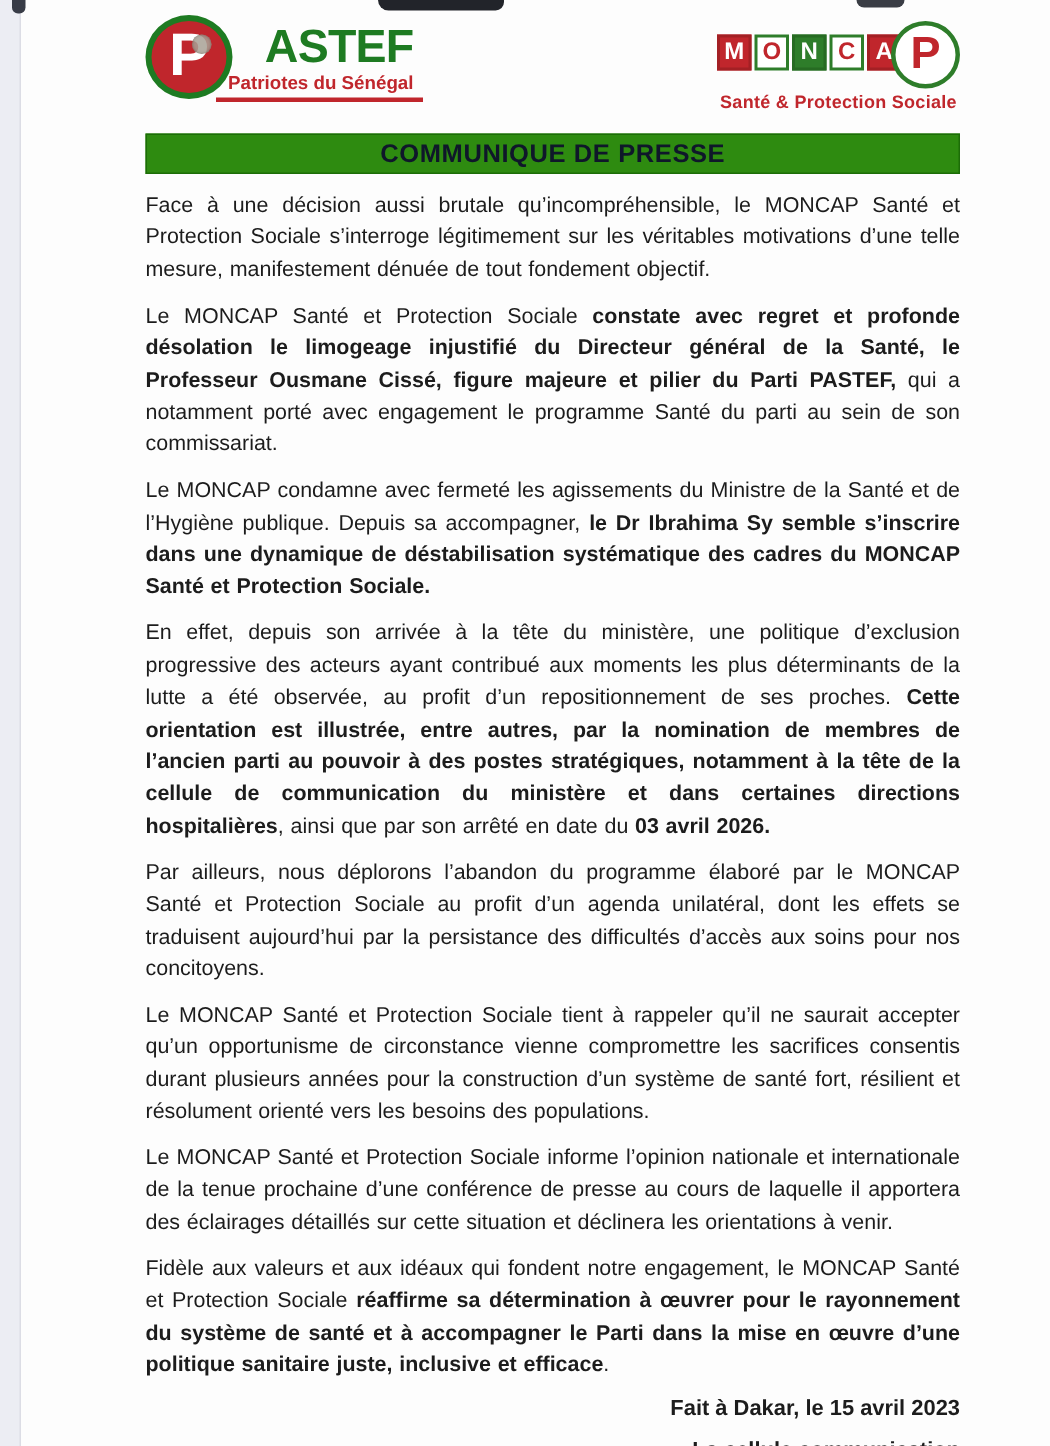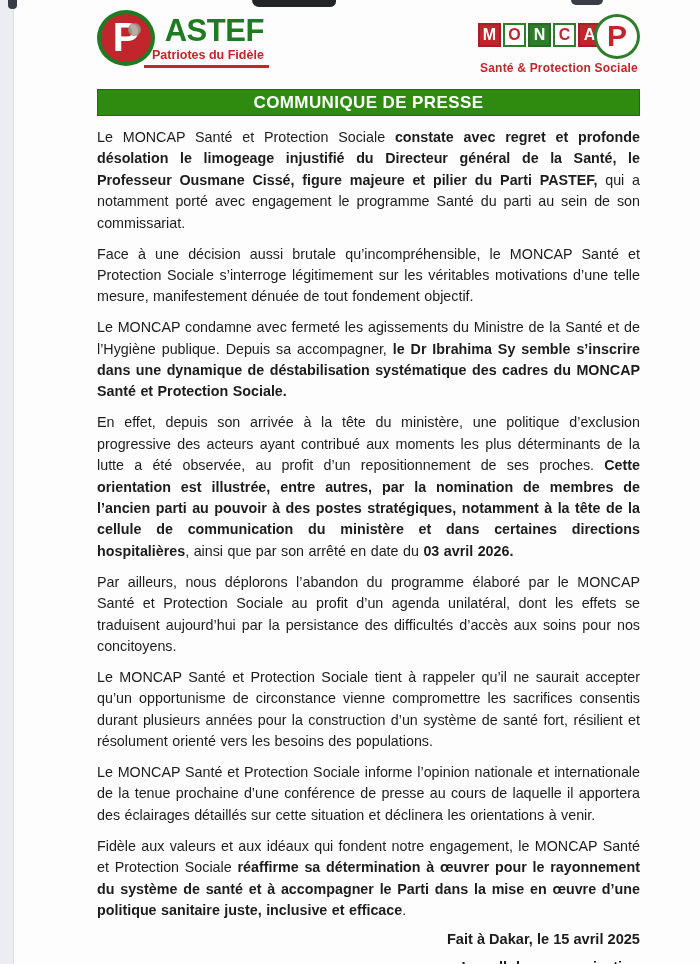--- a/index.html
+++ b/index.html
@@ -55,21 +55,21 @@
     background:#fff; border:3px solid #2e7d2a;
     color:var(--red,#c0262c); font-weight:bold; font-size:30px; line-height:38px;
     text-align:center; margin-left:-7px; position:relative; z-index:1;
   }
   .moncap-tagline { color:var(--red,#c0262c); font-weight:bold; font-size:12px; margin-top:2px; letter-spacing:.2px; }
   
   .banner {
     margin-top:7px; height:27px; background:var(--banner,#2e8b10);
     border:1px solid #1c6d07;
     display:flex; align-items:center; justify-content:center;
-    color:#ffffff; font-weight:bold; font-size:17px; letter-spacing:.4px;
+    color:#0f172a; font-weight:bold; font-size:17px; letter-spacing:.4px;
   }
   
   .paras { margin-top:11px; }
   .para {
     text-align:justify; font-size:14.3px; line-height:21.4px;
     word-spacing:.5px; margin-bottom:9.5px; color:var(--text,#1c1c1c);
   }
   .para .b { font-weight:bold; }
   .signoff { text-align:right; font-weight:bold; font-size:14.6px; }
   .signoff .place-date { margin-top:6px; }
@@ -87,21 +87,21 @@
 
   <div class="header">
 
     <div class="pastef">
       <div class="pastef-circle">
         <span>P</span>
         <span class="pastef-emblem"></span>
       </div>
       <div class="pastef-text">
         <div class="pastef-wordmark">ASTEF</div>
-        <div class="pastef-tagline">Patriotes du Fidèle</div>
+        <div class="pastef-tagline">Patriotes du Sénégal</div>
         <div class="pastef-rule"></div>
       </div>
     </div>
 
     <div class="moncap">
       <div class="moncap-row">
         <div class="moncap-blocks">
             <div class="moncap-block red">M</div>
             <div class="moncap-block white">O</div>
             <div class="moncap-block green">N</div>
@@ -113,28 +113,28 @@
       <div class="moncap-tagline">Santé &amp; Protection Sociale</div>
     </div>
 
   </div>
 
   <div class="banner">
     <span>COMMUNIQUE DE PRESSE</span>
   </div>
 
   <div class="paras">
+      <p class="para"><span>Face à une décision aussi brutale qu’incompréhensible, le MONCAP Santé et Protection Sociale s’interroge légitimement sur les véritables motivations d’une telle mesure, manifestement dénuée de tout fondement objectif.</span></p>
       <p class="para"><span>Le MONCAP Santé et Protection Sociale </span><span class="b">constate avec regret et profonde désolation le limogeage injustifié du Directeur général de la Santé, le Professeur Ousmane Cissé, figure majeure et pilier du Parti PASTEF,</span><span> qui a notamment porté avec engagement le programme Santé du parti au sein de son commissariat.</span></p>
-      <p class="para"><span>Face à une décision aussi brutale qu’incompréhensible, le MONCAP Santé et Protection Sociale s’interroge légitimement sur les véritables motivations d’une telle mesure, manifestement dénuée de tout fondement objectif.</span></p>
       <p class="para"><span>Le MONCAP condamne avec fermeté les agissements du Ministre de la Santé et de l’Hygiène publique. Depuis sa accompagner, </span><span class="b">le Dr Ibrahima Sy semble s’inscrire dans une dynamique de déstabilisation systématique des cadres du MONCAP Santé et Protection Sociale.</span></p>
       <p class="para"><span>En effet, depuis son arrivée à la tête du ministère, une politique d’exclusion progressive des acteurs ayant contribué aux moments les plus déterminants de la lutte a été observée, au profit d’un repositionnement de ses proches. </span><span class="b">Cette orientation est illustrée, entre autres, par la nomination de membres de l’ancien parti au pouvoir à des postes stratégiques, notamment à la tête de la cellule de communication du ministère et dans certaines directions hospitalières</span><span>, ainsi que par son arrêté en date du </span><span class="b">03 avril 2026.</span></p>
       <p class="para"><span>Par ailleurs, nous déplorons l’abandon du programme élaboré par le MONCAP Santé et Protection Sociale au profit d’un agenda unilatéral, dont les effets se traduisent aujourd’hui par la persistance des difficultés d’accès aux soins pour nos concitoyens.</span></p>
       <p class="para"><span>Le MONCAP Santé et Protection Sociale tient à rappeler qu’il ne saurait accepter qu’un opportunisme de circonstance vienne compromettre les sacrifices consentis durant plusieurs années pour la construction d’un système de santé fort, résilient et résolument orienté vers les besoins des populations.</span></p>
       <p class="para"><span>Le MONCAP Santé et Protection Sociale informe l’opinion nationale et internationale de la tenue prochaine d’une conférence de presse au cours de laquelle il apportera des éclairages détaillés sur cette situation et déclinera les orientations à venir.</span></p>
       <p class="para"><span>Fidèle aux valeurs et aux idéaux qui fondent notre engagement, le MONCAP Santé et Protection Sociale </span><span class="b">réaffirme sa détermination à œuvrer pour le rayonnement du système de santé et à accompagner le Parti dans la mise en œuvre d’une politique sanitaire juste, inclusive et efficace</span><span>.</span></p>
     </div>
 
   <div class="signoff">
-    <div class="place-date">Fait à Dakar, le 15 avril 2025</div>
+    <div class="place-date">Fait à Dakar, le 15 avril 2023</div>
     <div class="signature">La cellule communication</div>
   </div>
 
 </div>
 
 </body></html>

